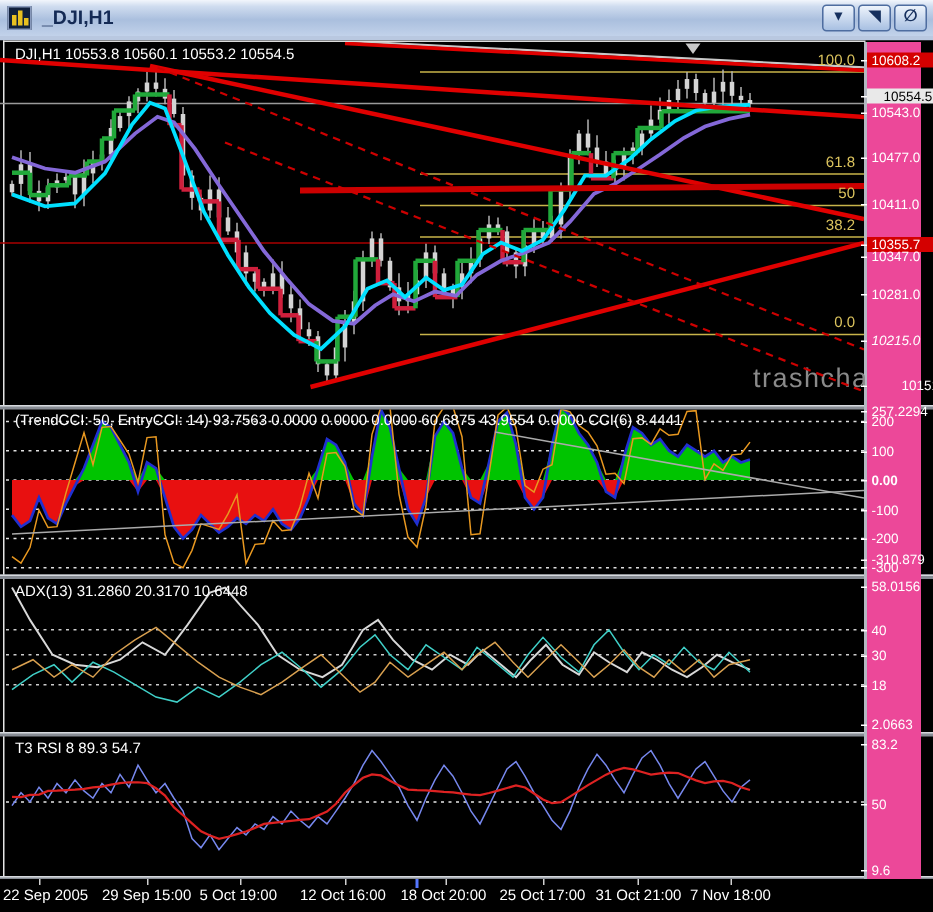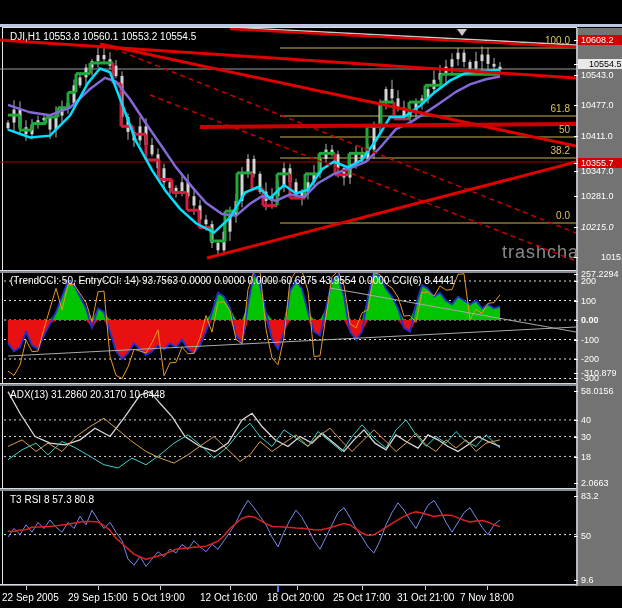--- a/index.html
+++ b/index.html
@@ -17,39 +17,50 @@
     font-size:11px;line-height:15px;text-align:center;color:#16305e;font-weight:bold;cursor:pointer;}
   .chrome-strip{position:absolute;left:0;top:24px;width:622px;height:3px;background:#b9c8e0;}
   .chart-bg{position:absolute;left:0;top:27px;width:622px;height:581px;background:#000;}
   .vborder-l{position:absolute;left:2px;top:27px;width:1px;height:559px;background:#e6e6e6;}
   .tborder{position:absolute;left:2px;top:27px;width:575px;height:1px;background:#dcdcdc;}
   .vdivider{position:absolute;left:576px;top:28px;width:2px;height:558px;background:#b4b9c2;}
   .hsep{position:absolute;left:0;width:622px;height:3px;background:#878c94;border-top:1px solid #d6d9de;box-sizing:border-box;}
   svg{position:absolute;left:0;display:block;}
   .panel-label{position:absolute;color:#fff;font-size:10px;white-space:nowrap;z-index:6;}
   .watermark{position:absolute;color:#8a8a8a;font-size:18px;letter-spacing:1px;z-index:1;}
-  .axis-col{position:absolute;left:578px;top:28px;width:44px;height:558px;background:#737373;z-index:5;}
+  .axis-col{position:absolute;left:578px;top:28px;width:36px;height:558px;background:#ec4899;z-index:5;}
   .axlbl{position:absolute;left:3px;width:41px;font-size:9px;line-height:10px;color:#fff;white-space:nowrap;}
   .axlbl.boxr{left:0;background:#d40000;color:#fff;padding-left:3px;}
   .axlbl.boxw{left:0;background:#e9e9e9;color:#000;padding-left:11px;}
   .axlbl.bold{font-weight:bold;}
   .tick{position:absolute;left:-4px;width:4px;height:1px;background:#fff;}
   .fiblbl{position:absolute;color:#dcc45e;font-size:10px;z-index:4;}
   .timebar{position:absolute;left:0;top:586px;width:622px;height:22px;background:#000;}
   .timelbl{position:absolute;top:6px;color:#fff;font-size:10px;white-space:nowrap;}
   .ttick{position:absolute;top:0;width:1px;height:4px;background:#cfcfcf;}
   .bluemark{position:absolute;top:0;width:2px;height:6px;background:#5577ff;}
   .ohlc1{position:absolute;left:10px;top:31px;color:#fff;font-size:10px;z-index:6;white-space:nowrap;}
   .ohlc2{position:absolute;left:8px;top:44px;color:#fff;font-size:10px;z-index:6;white-space:nowrap;}
 </style>
 </head>
 <body>
 
 <div id="win">
 
+  <div class="titlebar">
+    <div class="tb-icon">
+      <span class="bar" style="left:2px;height:7px"></span>
+      <span class="bar" style="left:6px;height:10px"></span>
+      <span class="bar" style="left:10px;height:5px"></span>
+    </div>
+    <span class="tb-title">_DJI,H1</span>
+    <div class="tb-btn" style="right:52px">▾</div>
+    <div class="tb-btn" style="right:28px">◥</div>
+    <div class="tb-btn" style="right:4px">∅</div>
+  </div>
   <div class="chrome-strip"></div>
 
   <div class="chart-bg"></div>
   <div class="tborder"></div>
   <div class="vborder-l"></div>
 
   <div class="ohlc1">DJI,H1  10553.8 10560.1 10553.2 10554.5</div>
   <div class="watermark" style="left:502px;top:242px">trashchart</div>
 
   <svg id="svg-main" style="top:28px;z-index:2" width="576" height="242">
@@ -326,21 +337,21 @@
   <svg id="svg-adx" style="top:386px;z-index:2" width="576" height="102">
       <line x1="4" y1="33.905896" x2="576" y2="33.905896" stroke="#cccccc" stroke-width="1" stroke-dasharray="2 3"></line>
       <line x1="4" y1="50.505896" x2="576" y2="50.505896" stroke="#cccccc" stroke-width="1" stroke-dasharray="2 3"></line>
       <line x1="4" y1="70.425896" x2="576" y2="70.425896" stroke="#cccccc" stroke-width="1" stroke-dasharray="2 3"></line>
       <polyline points="8,5.685895999999999 20,27.265895999999998 35,50.505896 50,57.14589599999999 65,58.805896 80,53.82589599999999 95,42.205895999999996 110,50.505896 125,30.585895999999998 140,9.005895999999998 150,5.685895999999999 160,17.305895999999997 172,30.585895999999998 185,50.505896 200,60.465895999999994 215,65.445896 228,57.14589599999999 242,33.905896 252,27.265895999999998 262,40.545896 275,53.82589599999999 288,60.465895999999994 300,50.505896 312,57.14589599999999 322,47.185896 334,57.14589599999999 344,65.445896 354,53.82589599999999 364,43.865896 375,57.14589599999999 386,63.785895999999994 396,48.845895999999996 406,55.485896 418,62.125896 428,48.845895999999996 438,53.82589599999999 448,60.465895999999994 458,65.445896 468,58.805896 478,50.505896 488,55.485896 500,60.465895999999994" fill="none" stroke="#d8d8d8" stroke-width="1.3"></polyline>
       <polyline points="8,73.745896 22,63.785895999999994 36,57.14589599999999 48,68.765896 62,55.485896 76,62.125896 90,70.425896 104,78.72589599999999 118,82.045896 132,72.08589599999999 146,78.72589599999999 160,68.765896 174,57.14589599999999 188,48.845895999999996 202,60.465895999999994 214,72.08589599999999 228,60.465895999999994 240,45.525895999999996 250,37.225896 260,50.505896 272,60.465895999999994 284,43.865896 296,52.165896 308,60.465895999999994 318,45.525895999999996 330,55.485896 342,65.445896 352,50.505896 362,38.885895999999995 374,52.165896 386,62.125896 396,43.865896 406,33.905896 416,48.845895999999996 426,60.465895999999994 436,50.505896 446,57.14589599999999 456,45.525895999999996 466,55.485896 476,60.465895999999994 486,48.845895999999996 500,62.125896" fill="none" stroke="#40d0c8" stroke-width="1"></polyline>
       <polyline points="8,60.465895999999994 22,53.82589599999999 36,65.445896 48,57.14589599999999 62,65.445896 76,50.505896 90,40.545896 104,32.245896 118,43.865896 132,55.485896 146,65.445896 160,72.08589599999999 174,77.065896 188,68.765896 202,58.805896 214,50.505896 228,63.785895999999994 240,75.405896 250,68.765896 260,55.485896 272,65.445896 284,57.14589599999999 296,48.845895999999996 308,60.465895999999994 318,50.505896 330,42.205895999999996 342,55.485896 352,65.445896 362,55.485896 374,43.865896 386,55.485896 396,65.445896 406,57.14589599999999 416,47.185896 426,58.805896 436,65.445896 446,53.82589599999999 456,62.125896 466,53.82589599999999 476,65.445896 486,57.14589599999999 500,53.82589599999999" fill="none" stroke="#d8a050" stroke-width="1"></polyline>
     </svg>
   <div class="hsep" style="top:488px"></div>
 
-  <div class="panel-label" style="left:10px;top:494px">T3 RSI 8 57.3 80.8</div>
+  <div class="panel-label" style="left:10px;top:494px">T3 RSI 8 89.3 54.7</div>
   <svg id="svg-rsi" style="top:491px;z-index:2" width="576" height="93">
       <line x1="4" y1="43.60360000000001" x2="576" y2="43.60360000000001" stroke="#e8e8e8" stroke-width="1" stroke-dasharray="2 3"></line>
       <polyline points="8,46.049600000000005 14,37.488600000000005 20,43.60360000000001 26,33.81960000000001 32,41.15760000000001 38,31.373600000000007 44,37.488600000000005 50,28.927600000000005 56,36.265600000000006 62,41.15760000000001 68,31.373600000000007 74,37.488600000000005 80,25.258600000000005 86,33.81960000000001 92,19.143600000000006 98,28.927600000000005 104,37.488600000000005 110,31.373600000000007 116,41.15760000000001 122,49.71860000000001 128,68.06360000000001 134,74.1786 140,65.61760000000001 146,75.4016 152,68.06360000000001 158,60.72560000000001 164,65.61760000000001 170,58.27960000000001 176,61.948600000000006 182,53.387600000000006 188,58.27960000000001 194,49.71860000000001 200,55.833600000000004 206,60.72560000000001 212,53.387600000000006 218,58.27960000000001 224,49.71860000000001 230,41.15760000000001 236,31.373600000000007 242,19.143600000000006 248,9.359600000000004 254,16.697600000000005 260,25.258600000000005 266,33.81960000000001 272,46.049600000000005 278,55.833600000000004 284,41.15760000000001 290,28.927600000000005 296,19.143600000000006 302,26.481600000000004 308,37.488600000000005 314,49.71860000000001 320,58.27960000000001 326,46.049600000000005 332,33.81960000000001 338,21.589600000000004 344,16.697600000000005 350,26.481600000000004 356,37.488600000000005 362,46.049600000000005 368,55.833600000000004 374,61.948600000000006 380,49.71860000000001 386,33.81960000000001 392,21.589600000000004 398,11.805600000000004 404,19.143600000000006 410,28.927600000000005 416,37.488600000000005 422,25.258600000000005 428,14.251600000000005 434,9.359600000000004 440,19.143600000000006 446,31.373600000000007 452,41.15760000000001 458,31.373600000000007 464,21.589600000000004 470,16.697600000000005 476,26.481600000000004 482,36.265600000000006 488,43.60360000000001 494,33.81960000000001 500,28.927600000000005" fill="none" stroke="#7788ee" stroke-width="1"></polyline>
       <polyline points="8,40.24035000000001 14,40.42380000000001 20,38.91543333333334 26,38.711600000000004 32,36.265600000000006 38,36.09088571428572 44,35.74145714285714 50,35.392028571428575 56,34.86788571428572 62,33.994314285714296 68,33.47017142857143 74,32.07245714285715 80,31.024171428571435 86,30.500028571428576 92,30.500028571428576 98,31.024171428571435 104,34.518457142857145 110,39.41045714285715 116,47.272600000000004 122,52.514028571428575 128,57.930171428571434 134,63.171600000000005 140,65.96702857142859 146,68.2383142857143 152,66.84060000000001 158,65.09345714285715 164,63.3463142857143 170,60.900314285714295 176,58.27960000000001 182,57.580742857142866 188,56.881885714285715 194,56.18302857142858 200,55.65888571428572 206,55.13474285714287 212,52.68874285714287 218,50.06802857142858 224,44.826600000000006 230,37.488600000000005 236,32.247171428571434 242,27.529885714285715 248,25.258600000000005 254,25.957457142857145 260,29.451742857142865 266,32.59660000000001 272,35.392028571428575 278,35.74145714285714 284,35.91617142857144 290,36.440314285714294 296,36.96445714285715 302,37.31388571428572 308,38.01274285714287 314,38.711600000000004 320,39.06102857142858 326,37.66331428571429 332,36.09088571428572 338,34.343742857142864 344,32.59660000000001 350,33.994314285714296 356,38.01274285714287 362,42.03117142857143 368,44.47717142857144 374,43.778314285714295 380,40.1093142857143 386,36.265600000000006 392,32.421885714285715 398,28.927600000000005 404,25.433314285714285 410,22.637885714285723 416,20.890742857142865 422,21.939028571428583 428,23.686171428571427 434,25.433314285714285 440,24.559742857142865 446,24.035600000000006 452,24.385028571428585 458,26.831028571428575 464,29.277028571428577 470,31.024171428571435 476,29.975885714285717 482,29.626457142857145 488,30.965933333333336 494,33.81960000000001 500,35.65410000000001" fill="none" stroke="#dd2222" stroke-width="1.5"></polyline>
     </svg>
   <div class="hsep" style="top:584px"></div>
 
   <div class="vdivider"></div>
   <div class="axis-col" id="axis-col">
       <div class="axlbl boxr" style="top: 7px;">10608.2</div>

